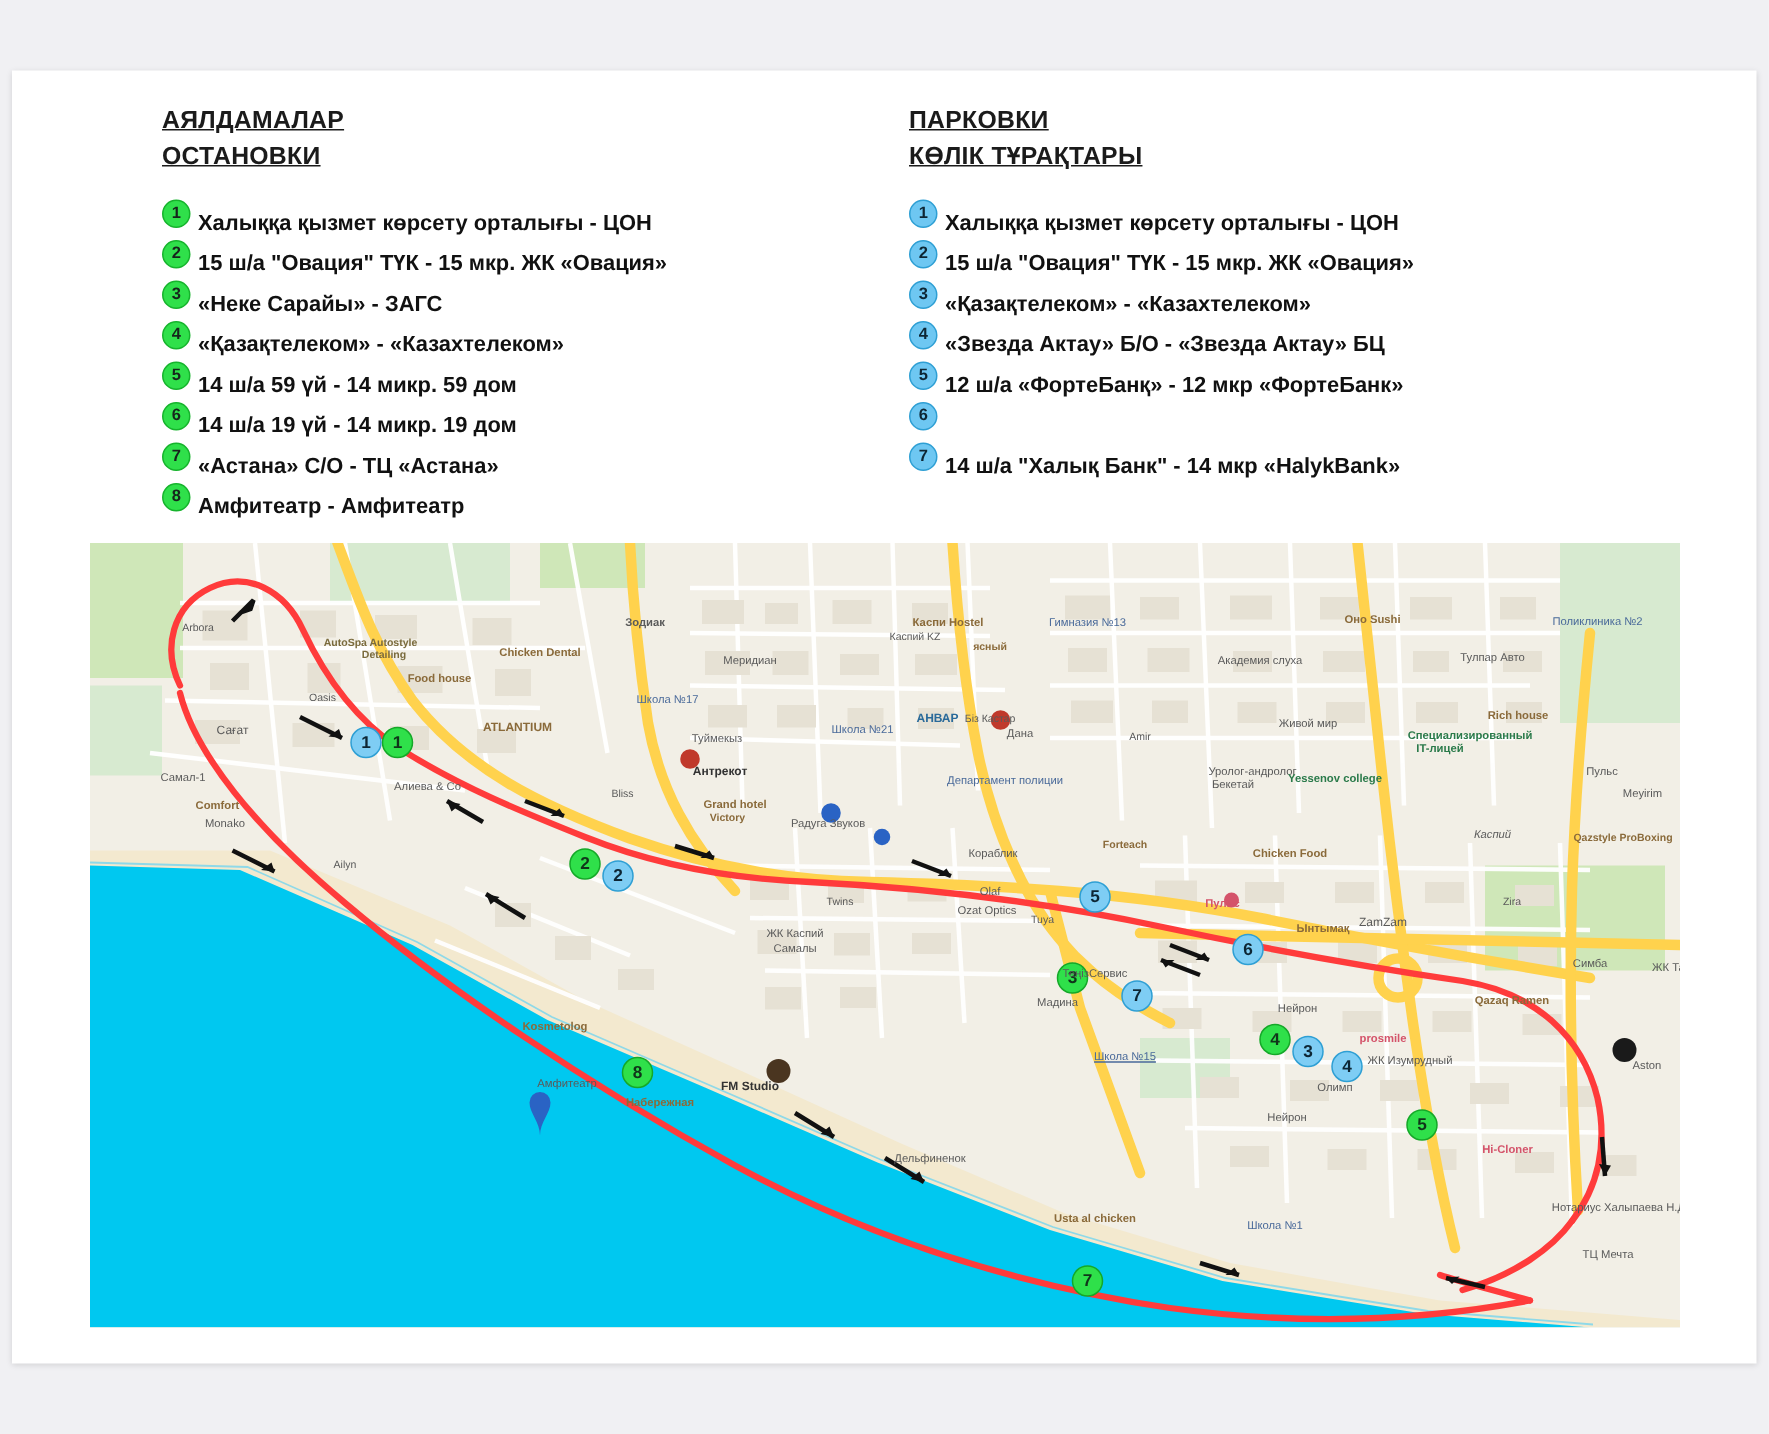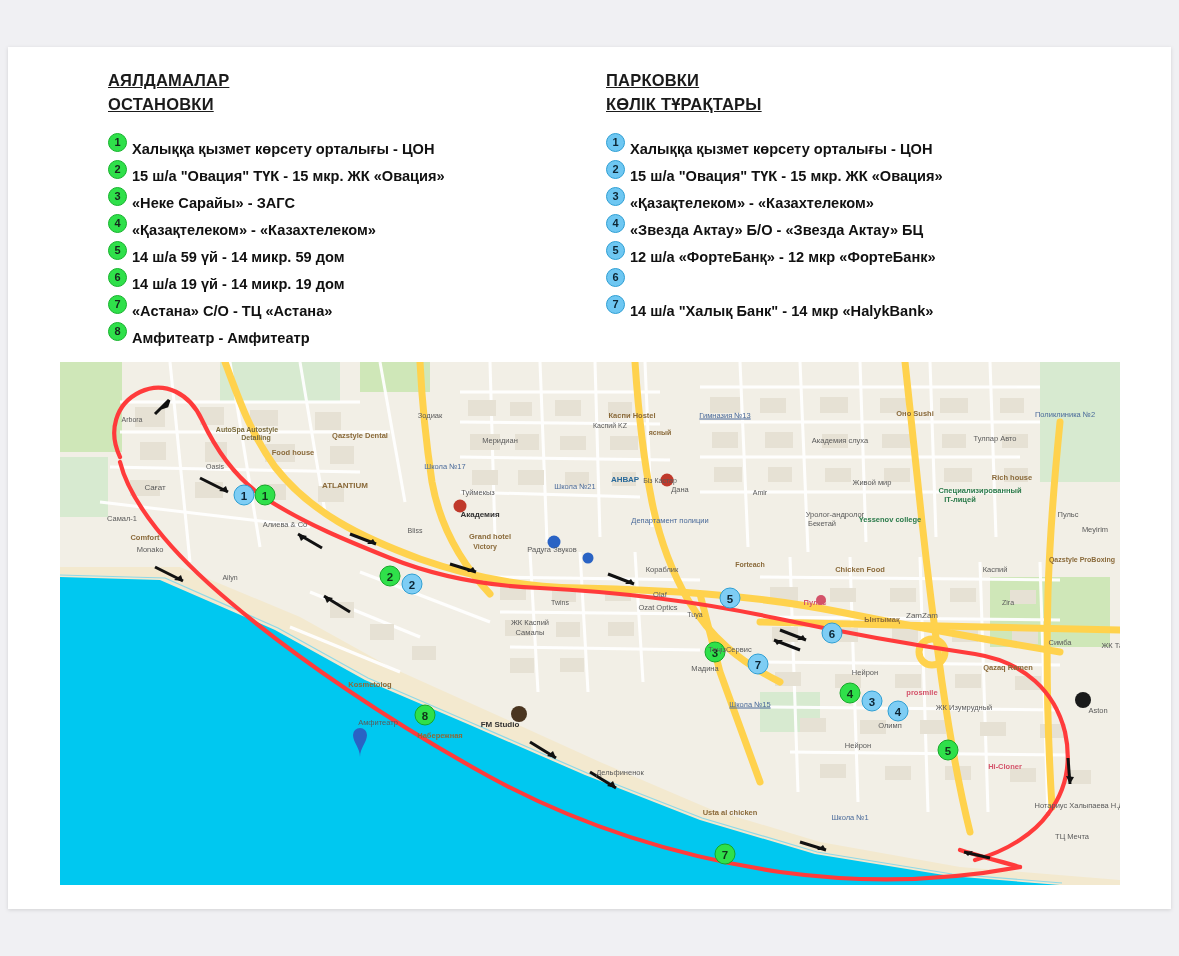--- a/index.html
+++ b/index.html
@@ -388,39 +388,39 @@
       <div class="mkr blue" style="left:352px; top:222px;">2</div>
       <div class="mkr blue" style="left:812px; top:339px;">3</div>
       <div class="mkr blue" style="left:838px; top:349px;">4</div>
       <div class="mkr blue" style="left:670px; top:236px;">5</div>
       <div class="mkr blue" style="left:772px; top:271px;">6</div>
       <div class="mkr blue" style="left:698px; top:302px;">7</div>
 
       <div id="map-labels">
           <div class="maplabel" style="left: 187px; top: 67px; font-size: 7px; color: rgb(122, 107, 61); font-weight: bold;">AutoSpa Autostyle</div>
           <div class="maplabel" style="left: 196px; top: 75px; font-size: 7px; color: rgb(122, 107, 61); font-weight: bold;">Detailing</div>
-          <div class="maplabel" style="left: 370px; top: 53px; font-size: 7.5px; color: rgb(90, 90, 90); font-weight: normal;">Зодиак</div>
-          <div class="maplabel" style="left: 300px; top: 73px; font-size: 7.5px; color: rgb(138, 106, 58); font-weight: bold;">Qazstyle Dental</div>
+          <div class="maplabel" style="left: 370px; top: 53px; font-size: 7.5px; color: rgb(90, 90, 90); font-weight: bold;">Зодиак</div>
+          <div class="maplabel" style="left: 300px; top: 73px; font-size: 7.5px; color: rgb(138, 106, 58); font-weight: bold;">Chicken Dental</div>
           <div class="maplabel" style="left: 440px; top: 78px; font-size: 7.5px; color: rgb(90, 90, 90); font-weight: normal;">Меридиан</div>
           <div class="maplabel" style="left: 385px; top: 104px; font-size: 7.5px; color: rgb(74, 106, 154); font-weight: normal;">Школа №17</div>
           <div class="maplabel" style="left: 572px; top: 53px; font-size: 7.5px; color: rgb(138, 106, 58); font-weight: bold;">Каспи Hostel</div>
-          <div class="maplabel" style="left: 665px; top: 53px; font-size: 7.5px; color: rgb(74, 106, 154); font-weight: normal; text-decoration: underline;">Гимназия №13</div>
+          <div class="maplabel" style="left: 665px; top: 53px; font-size: 7.5px; color: rgb(74, 106, 154); font-weight: normal;">Гимназия №13</div>
           <div class="maplabel" style="left: 855px; top: 51px; font-size: 7.5px; color: rgb(138, 106, 58); font-weight: bold;">Оно Sushi</div>
           <div class="maplabel" style="left: 1005px; top: 52px; font-size: 7.5px; color: rgb(74, 106, 154); font-weight: normal;">Поликлиника №2</div>
           <div class="maplabel" style="left: 780px; top: 78px; font-size: 7.5px; color: rgb(90, 90, 90); font-weight: normal;">Академия слуха</div>
           <div class="maplabel" style="left: 935px; top: 76px; font-size: 7.5px; color: rgb(90, 90, 90); font-weight: normal;">Тулпар Авто</div>
           <div class="maplabel" style="left: 565px; top: 117px; font-size: 8px; color: rgb(42, 106, 154); font-weight: bold;">АНВАР</div>
           <div class="maplabel" style="left: 515px; top: 124px; font-size: 7.5px; color: rgb(74, 106, 154); font-weight: normal;">Школа №21</div>
           <div class="maplabel" style="left: 620px; top: 127px; font-size: 7.5px; color: rgb(90, 90, 90); font-weight: normal;">Дана</div>
           <div class="maplabel" style="left: 812px; top: 120px; font-size: 7.5px; color: rgb(90, 90, 90); font-weight: normal;">Живой мир</div>
           <div class="maplabel" style="left: 952px; top: 115px; font-size: 7.5px; color: rgb(138, 106, 58); font-weight: bold;">Rich house</div>
           <div class="maplabel" style="left: 920px; top: 128px; font-size: 7.5px; color: rgb(42, 122, 74); font-weight: bold;">Специализированный</div>
           <div class="maplabel" style="left: 900px; top: 137px; font-size: 7.5px; color: rgb(42, 122, 74); font-weight: bold;">IT-лицей</div>
           <div class="maplabel" style="left: 418px; top: 130px; font-size: 7.5px; color: rgb(90, 90, 90); font-weight: normal;">Туймекыз</div>
-          <div class="maplabel" style="left: 420px; top: 152px; font-size: 8px; color: rgb(51, 51, 51); font-weight: bold;">Академия</div>
+          <div class="maplabel" style="left: 420px; top: 152px; font-size: 8px; color: rgb(51, 51, 51); font-weight: bold;">Антрекот</div>
           <div class="maplabel" style="left: 600px; top: 118px; font-size: 7px; color: rgb(90, 90, 90); font-weight: normal;">Бiз Кастар</div>
           <div class="maplabel" style="left: 700px; top: 130px; font-size: 7px; color: rgb(90, 90, 90); font-weight: normal;">Amir</div>
           <div class="maplabel" style="left: 775px; top: 152px; font-size: 7.5px; color: rgb(90, 90, 90); font-weight: normal;">Уролог-андролог</div>
           <div class="maplabel" style="left: 762px; top: 161px; font-size: 7.5px; color: rgb(90, 90, 90); font-weight: normal;">Бекетай</div>
           <div class="maplabel" style="left: 830px; top: 157px; font-size: 7.5px; color: rgb(42, 122, 74); font-weight: bold;">Yessenov college</div>
           <div class="maplabel" style="left: 1008px; top: 152px; font-size: 7.5px; color: rgb(90, 90, 90); font-weight: normal;">Пульс</div>
           <div class="maplabel" style="left: 1035px; top: 167px; font-size: 7.5px; color: rgb(90, 90, 90); font-weight: normal;">Meyirim</div>
           <div class="maplabel" style="left: 225px; top: 162px; font-size: 7.5px; color: rgb(90, 90, 90); font-weight: normal;">Алиева &amp; Co</div>
           <div class="maplabel" style="left: 285px; top: 123px; font-size: 8px; color: rgb(138, 106, 58); font-weight: bold;">ATLANTIUM</div>
           <div class="maplabel" style="left: 155px; top: 104px; font-size: 7px; color: rgb(90, 90, 90); font-weight: normal;">Oasis</div>
@@ -428,21 +428,21 @@
           <div class="maplabel" style="left: 62px; top: 156px; font-size: 7.5px; color: rgb(90, 90, 90); font-weight: normal;">Самал-1</div>
           <div class="maplabel" style="left: 72px; top: 57px; font-size: 7px; color: rgb(90, 90, 90); font-weight: normal;">Arbora</div>
           <div class="maplabel" style="left: 355px; top: 168px; font-size: 7px; color: rgb(90, 90, 90); font-weight: normal;">Bliss</div>
           <div class="maplabel" style="left: 430px; top: 174px; font-size: 7.5px; color: rgb(138, 106, 58); font-weight: bold;">Grand hotel</div>
           <div class="maplabel" style="left: 425px; top: 184px; font-size: 7px; color: rgb(138, 106, 58); font-weight: bold;">Victory</div>
           <div class="maplabel" style="left: 492px; top: 187px; font-size: 7.5px; color: rgb(90, 90, 90); font-weight: normal;">Радуга Звуков</div>
           <div class="maplabel" style="left: 610px; top: 158px; font-size: 7.5px; color: rgb(74, 106, 154); font-weight: normal;">Департамент полиции</div>
           <div class="maplabel" style="left: 602px; top: 207px; font-size: 7.5px; color: rgb(90, 90, 90); font-weight: normal;">Кораблик</div>
           <div class="maplabel" style="left: 690px; top: 202px; font-size: 7px; color: rgb(138, 106, 58); font-weight: bold;">Forteach</div>
           <div class="maplabel" style="left: 800px; top: 207px; font-size: 7.5px; color: rgb(138, 106, 58); font-weight: bold;">Chicken Food</div>
-          <div class="maplabel" style="left: 935px; top: 207px; font-size: 7.5px; color: rgb(90, 90, 90); font-weight: normal;">Каспий</div>
+          <div class="maplabel" style="left: 935px; top: 194px; font-size: 7.5px; color: rgb(90, 90, 90); font-weight: normal; font-style: italic;">Каспий</div>
           <div class="maplabel" style="left: 1022px; top: 197px; font-size: 7px; color: rgb(138, 106, 58); font-weight: bold;">Qazstyle ProBoxing</div>
           <div class="maplabel" style="left: 85px; top: 175px; font-size: 7.5px; color: rgb(138, 106, 58); font-weight: bold;">Comfort</div>
           <div class="maplabel" style="left: 90px; top: 187px; font-size: 7.5px; color: rgb(90, 90, 90); font-weight: normal;">Monako</div>
           <div class="maplabel" style="left: 170px; top: 215px; font-size: 7px; color: rgb(90, 90, 90); font-weight: normal;">Ailyn</div>
           <div class="maplabel" style="left: 600px; top: 232px; font-size: 7.5px; color: rgb(90, 90, 90); font-weight: normal;">Olaf</div>
           <div class="maplabel" style="left: 598px; top: 245px; font-size: 7.5px; color: rgb(90, 90, 90); font-weight: normal;">Ozat Optics</div>
           <div class="maplabel" style="left: 500px; top: 240px; font-size: 7px; color: rgb(90, 90, 90); font-weight: normal;">Twins</div>
           <div class="maplabel" style="left: 635px; top: 252px; font-size: 7px; color: rgb(90, 90, 90); font-weight: normal;">Tuya</div>
           <div class="maplabel" style="left: 755px; top: 240px; font-size: 7.5px; color: rgb(212, 83, 106); font-weight: bold;">Пульс</div>
           <div class="maplabel" style="left: 948px; top: 240px; font-size: 7px; color: rgb(90, 90, 90); font-weight: normal;">Zira</div>
@@ -450,21 +450,21 @@
           <div class="maplabel" style="left: 822px; top: 257px; font-size: 7.5px; color: rgb(138, 106, 58); font-weight: bold;">Ынтымақ</div>
           <div class="maplabel" style="left: 470px; top: 260px; font-size: 7.5px; color: rgb(90, 90, 90); font-weight: normal;">ЖК Каспий</div>
           <div class="maplabel" style="left: 470px; top: 270px; font-size: 7.5px; color: rgb(90, 90, 90); font-weight: normal;">Самалы</div>
           <div class="maplabel" style="left: 670px; top: 287px; font-size: 7.5px; color: rgb(90, 90, 90); font-weight: normal;">ТеңізСервис</div>
           <div class="maplabel" style="left: 645px; top: 306px; font-size: 7.5px; color: rgb(90, 90, 90); font-weight: normal;">Мадина</div>
           <div class="maplabel" style="left: 1000px; top: 280px; font-size: 7.5px; color: rgb(90, 90, 90); font-weight: normal;">Симба</div>
           <div class="maplabel" style="left: 1060px; top: 283px; font-size: 7.5px; color: rgb(90, 90, 90); font-weight: normal;">ЖК Тастан</div>
           <div class="maplabel" style="left: 948px; top: 305px; font-size: 7.5px; color: rgb(138, 106, 58); font-weight: bold;">Qazaq Ramen</div>
           <div class="maplabel" style="left: 805px; top: 310px; font-size: 7.5px; color: rgb(90, 90, 90); font-weight: normal;">Нейрон</div>
           <div class="maplabel" style="left: 862px; top: 330px; font-size: 7.5px; color: rgb(212, 83, 106); font-weight: bold;">prosmile</div>
-          <div class="maplabel" style="left: 880px; top: 345px; font-size: 7.5px; color: rgb(90, 90, 90); font-weight: normal; margin-left: 24px;">ЖК Изумрудный</div>
+          <div class="maplabel" style="left: 880px; top: 345px; font-size: 7.5px; color: rgb(90, 90, 90); font-weight: normal;">ЖК Изумрудный</div>
           <div class="maplabel" style="left: 1038px; top: 348px; font-size: 7.5px; color: rgb(90, 90, 90); font-weight: normal;">Aston</div>
           <div class="maplabel" style="left: 830px; top: 363px; font-size: 7.5px; color: rgb(90, 90, 90); font-weight: normal;">Олимп</div>
           <div class="maplabel" style="left: 798px; top: 383px; font-size: 7.5px; color: rgb(90, 90, 90); font-weight: normal;">Нейрон</div>
           <div class="maplabel" style="left: 690px; top: 342px; font-size: 7.5px; color: rgb(74, 106, 154); font-weight: normal; text-decoration: underline;">Школа №15</div>
           <div class="maplabel" style="left: 310px; top: 322px; font-size: 7.5px; color: rgb(138, 106, 58); font-weight: bold;">Kosmetolog</div>
           <div class="maplabel" style="left: 318px; top: 360px; font-size: 7.5px; color: rgb(90, 90, 90); font-weight: normal;">Амфитеатр</div>
           <div class="maplabel" style="left: 380px; top: 373px; font-size: 7.5px; color: rgb(138, 106, 58); font-weight: bold;">Набережная</div>
           <div class="maplabel" style="left: 440px; top: 362px; font-size: 8px; color: rgb(51, 51, 51); font-weight: bold;">FM Studio</div>
           <div class="maplabel" style="left: 560px; top: 410px; font-size: 7.5px; color: rgb(90, 90, 90); font-weight: normal;">Дельфиненок</div>
           <div class="maplabel" style="left: 670px; top: 450px; font-size: 7.5px; color: rgb(138, 106, 58); font-weight: bold;">Usta al chicken</div>

